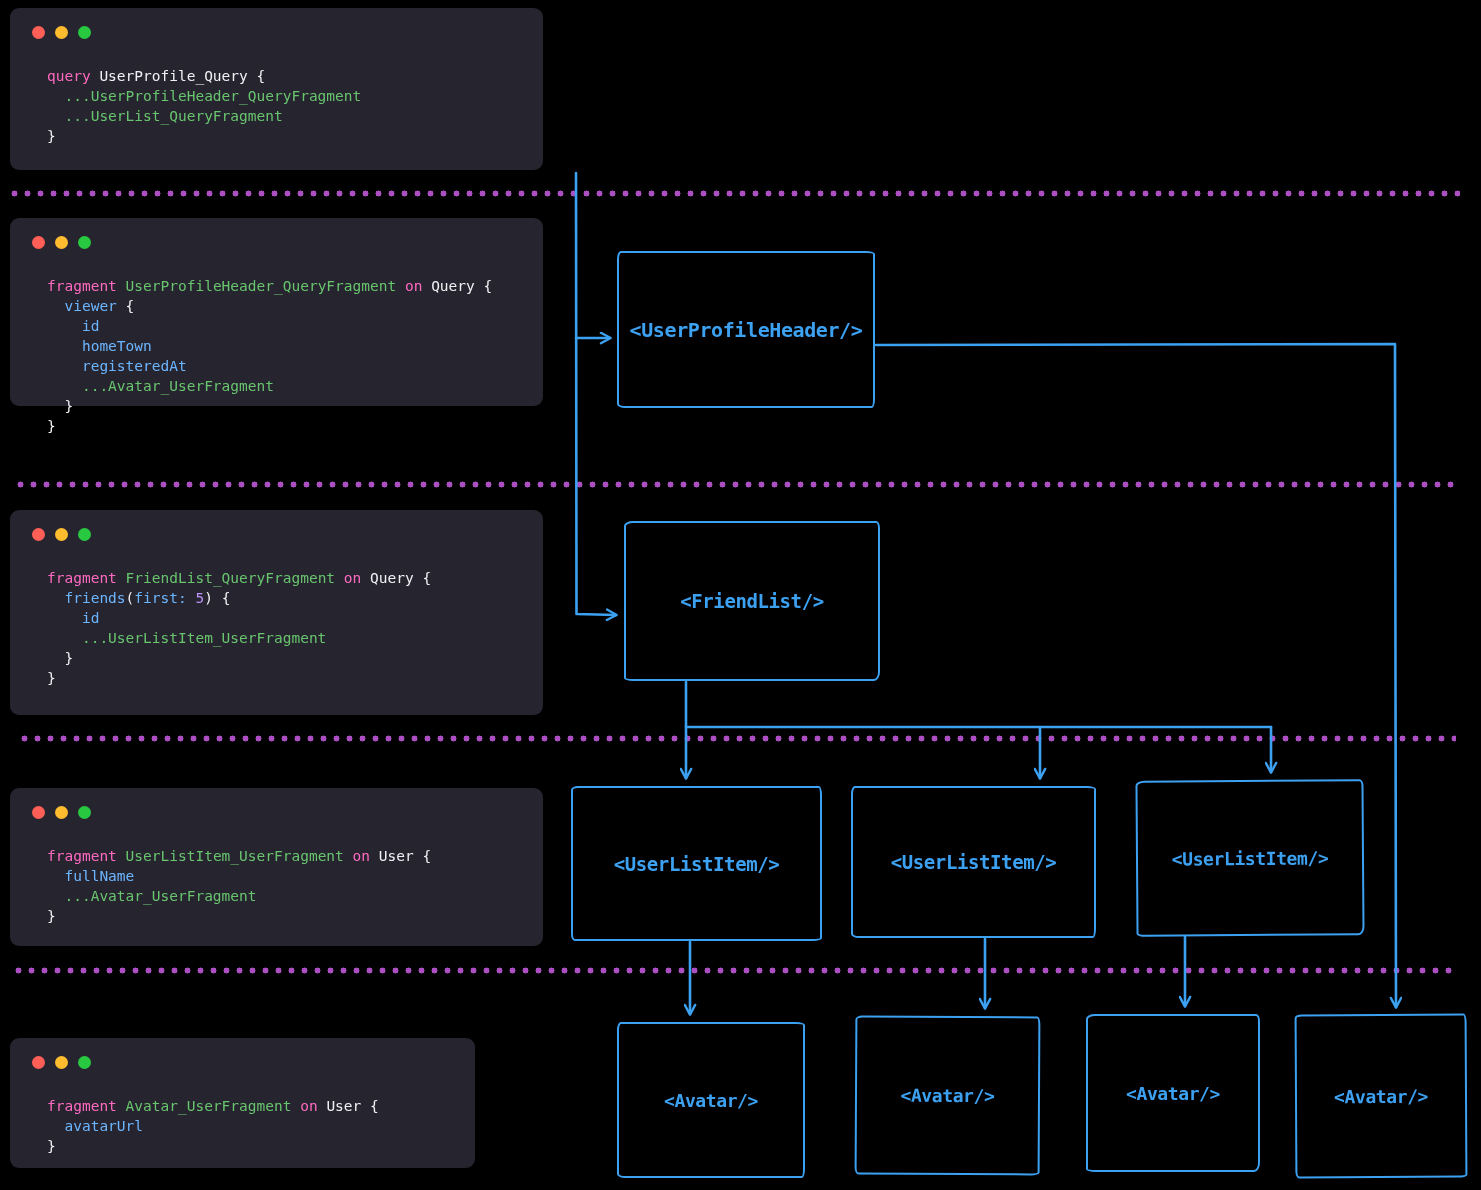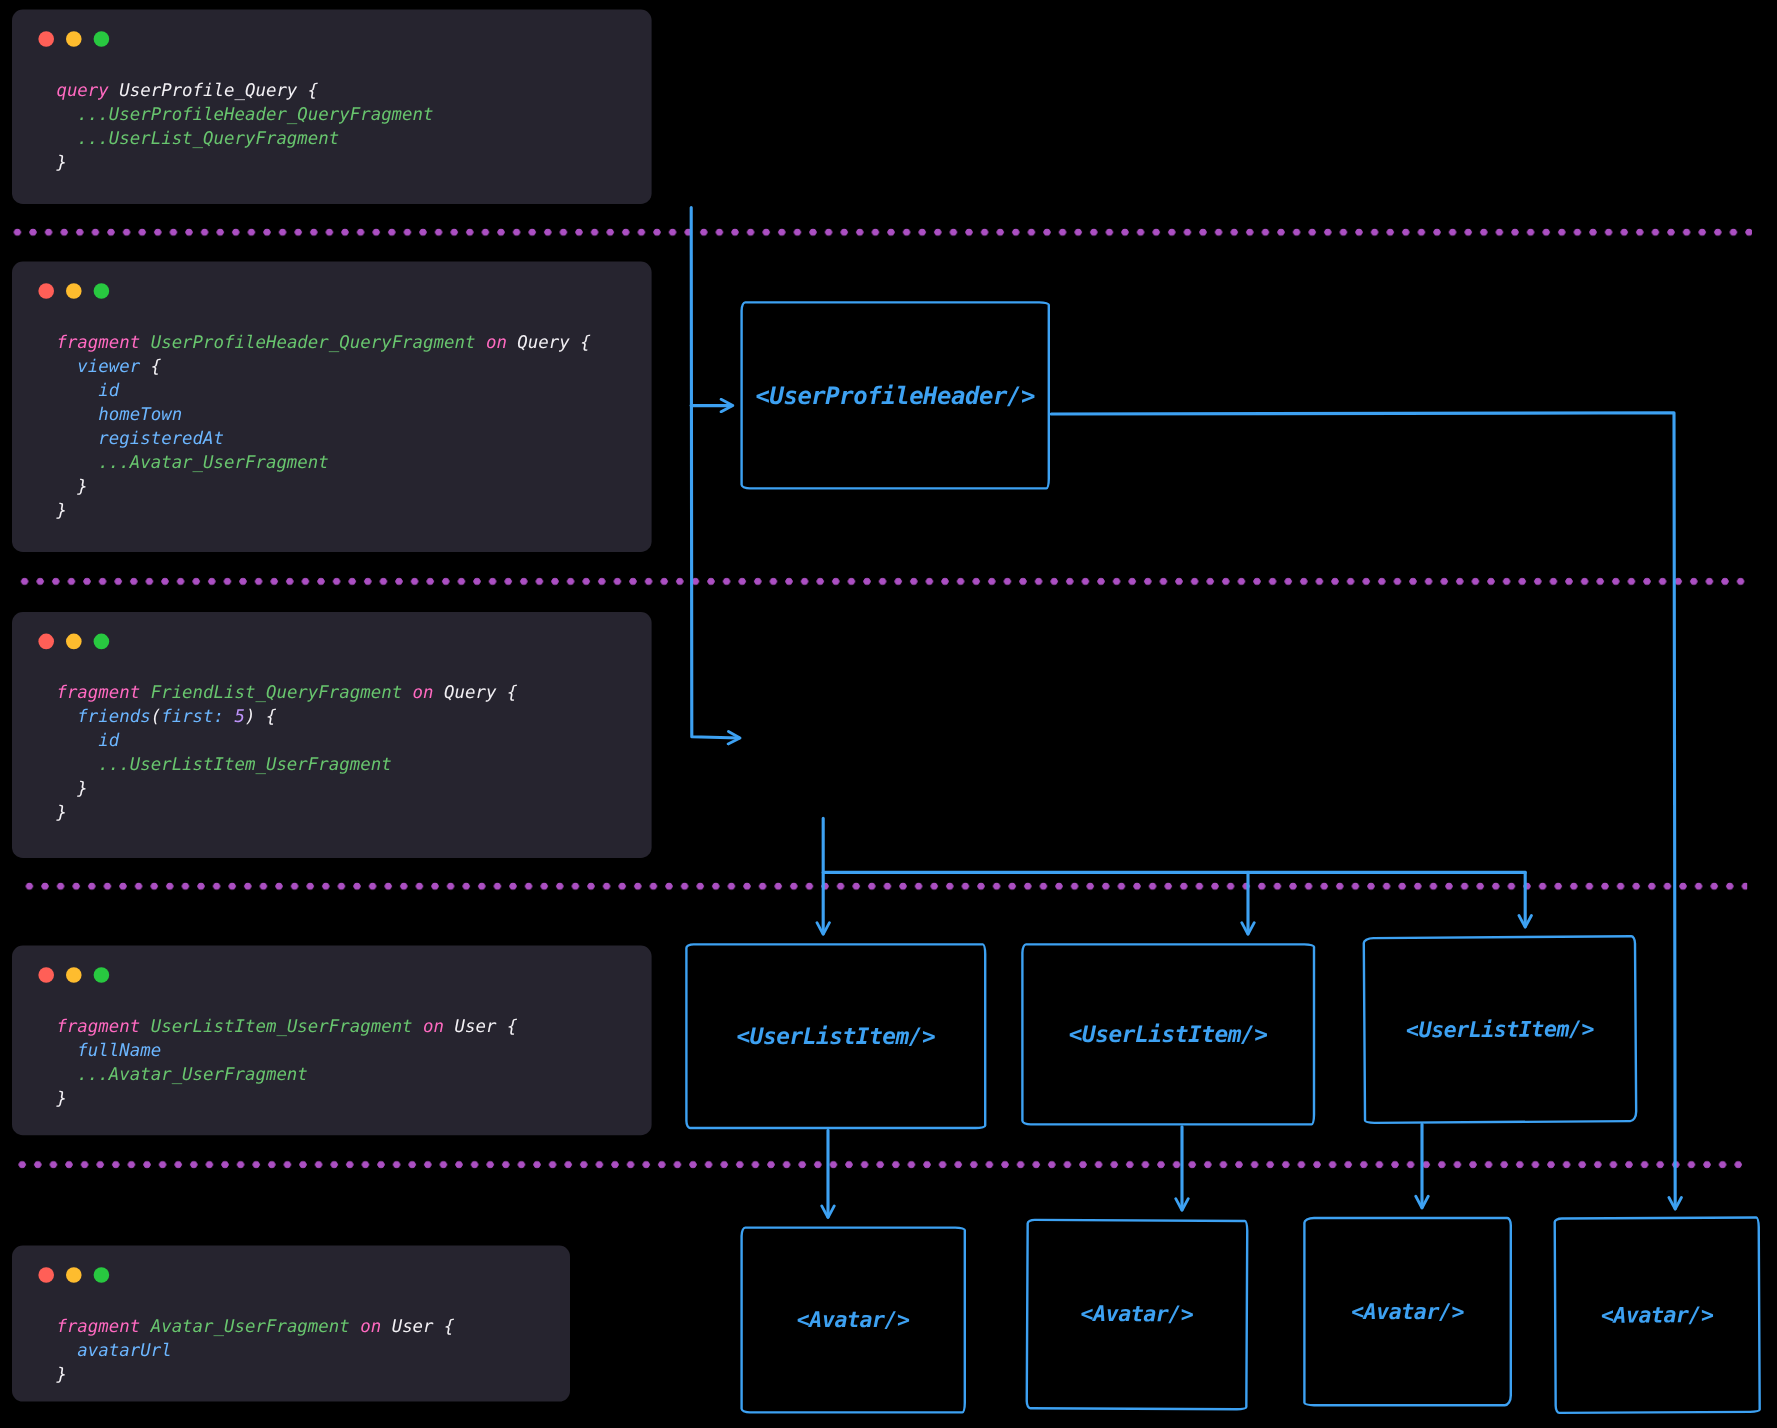--- a/index.html
+++ b/index.html
@@ -1,21 +1,21 @@
 <!DOCTYPE html>
 <html style="--bg: #000000; --panel: #26242f; --blue: #3da1f2; --sep: #ab4fc2; --t-close: #ff5f57; --t-min: #febc2e; --t-zoom: #28c840;"><head>
 <meta charset="utf-8">
 <style>
   * { margin:0; padding:0; box-sizing:border-box; }
   html,body { background: var(--bg, #000); }
   body {
     width:1481px; height:1190px; position:relative; overflow:hidden;
     font-family:"DejaVu Sans Mono", monospace;
   }
-  .stage { position:absolute; left:0; top:0; width:1481px; height:1190px;font-style:italic; }
+  .stage { position:absolute; left:0; top:0; width:1481px; height:1190px; }
 
   
   .panel {
     position:absolute; background:var(--panel,#26242f); border-radius:9px;
   }
   .traffic { position:absolute; left:22px; top:18px; display:flex; gap:10px; }
   .dot { width:13px; height:13px; border-radius:50%; display:inline-block; }
   .code {
     position:absolute; left:37px; top:58px;
     font-family:"DejaVu Sans Mono", monospace; font-size:14.5px; line-height:20px;
@@ -54,21 +54,21 @@
 
   <section class="panel" style="left:10px;top:8px;width:533px;height:162px">
     <div class="traffic">
       <span class="dot" style="background:var(--t-close)"></span>
       <span class="dot" style="background:var(--t-min)"></span>
       <span class="dot" style="background:var(--t-zoom)"></span>
     </div>
     <pre class="code"><div><span style="color: rgb(255, 106, 193);">query</span><span style="color: rgb(242, 240, 244);"> UserProfile_Query {</span></div><div><span style="color: rgb(104, 197, 110);">  ...UserProfileHeader_QueryFragment</span></div><div><span style="color: rgb(104, 197, 110);">  ...UserList_QueryFragment</span></div><div><span style="color: rgb(242, 240, 244);">}</span></div></pre>
   </section>
 
-  <section class="panel" style="left:10px;top:218px;width:533px;height:242px">
+  <section class="panel" style="left:10px;top:218px;width:533px;height:188px">
     <div class="traffic">
       <span class="dot" style="background:var(--t-close)"></span>
       <span class="dot" style="background:var(--t-min)"></span>
       <span class="dot" style="background:var(--t-zoom)"></span>
     </div>
     <pre class="code"><div><span style="color: rgb(255, 106, 193);">fragment</span><span style="color: rgb(242, 240, 244);"> </span><span style="color: rgb(104, 197, 110);">UserProfileHeader_QueryFragment</span><span style="color: rgb(242, 240, 244);"> </span><span style="color: rgb(255, 106, 193);">on</span><span style="color: rgb(242, 240, 244);"> Query {</span></div><div><span style="color: rgb(242, 240, 244);">  </span><span style="color: rgb(108, 182, 255);">viewer</span><span style="color: rgb(242, 240, 244);"> {</span></div><div><span style="color: rgb(242, 240, 244);">    </span><span style="color: rgb(108, 182, 255);">id</span></div><div><span style="color: rgb(242, 240, 244);">    </span><span style="color: rgb(108, 182, 255);">homeTown</span></div><div><span style="color: rgb(242, 240, 244);">    </span><span style="color: rgb(108, 182, 255);">registeredAt</span></div><div><span style="color: rgb(104, 197, 110);">    ...Avatar_UserFragment</span></div><div><span style="color: rgb(242, 240, 244);">  }</span></div><div><span style="color: rgb(242, 240, 244);">}</span></div></pre>
   </section>
 
   <section class="panel" style="left:10px;top:510px;width:533px;height:205px">
     <div class="traffic">
@@ -100,20 +100,23 @@
   <div class="sep" style="left:8px;top:190px;width:1452px"></div>
   <div class="sep" style="left:14px;top:481px;width:1440px"></div>
   <div class="sep" style="left:18px;top:735px;width:1438px"></div>
   <div class="sep" style="left:12px;top:967px;width:1440px"></div>
 
 
   <div class="node r2" style="left:617px;top:251px;width:258px;height:157px;font-size:20px">
     <span>&lt;UserProfileHeader/&gt;</span>
   </div>
 
+  <div class="node r3" style="left:624px;top:521px;width:256px;height:160px;font-size:19px">
+    <span>&lt;FriendList/&gt;</span>
+  </div>
 
   <div class="node r1" style="left:571px;top:786px;width:251px;height:155px;font-size:19px">
     <span>&lt;UserListItem/&gt;</span>
   </div>
   <div class="node r2" style="left:851px;top:786px;width:245px;height:152px;font-size:19px">
     <span>&lt;UserListItem/&gt;</span>
   </div>
   <div class="node r3" style="left:1136px;top:780px;width:228px;height:156px;font-size:18px;transform:rotate(-0.4deg)">
     <span>&lt;UserListItem/&gt;</span>
   </div>

